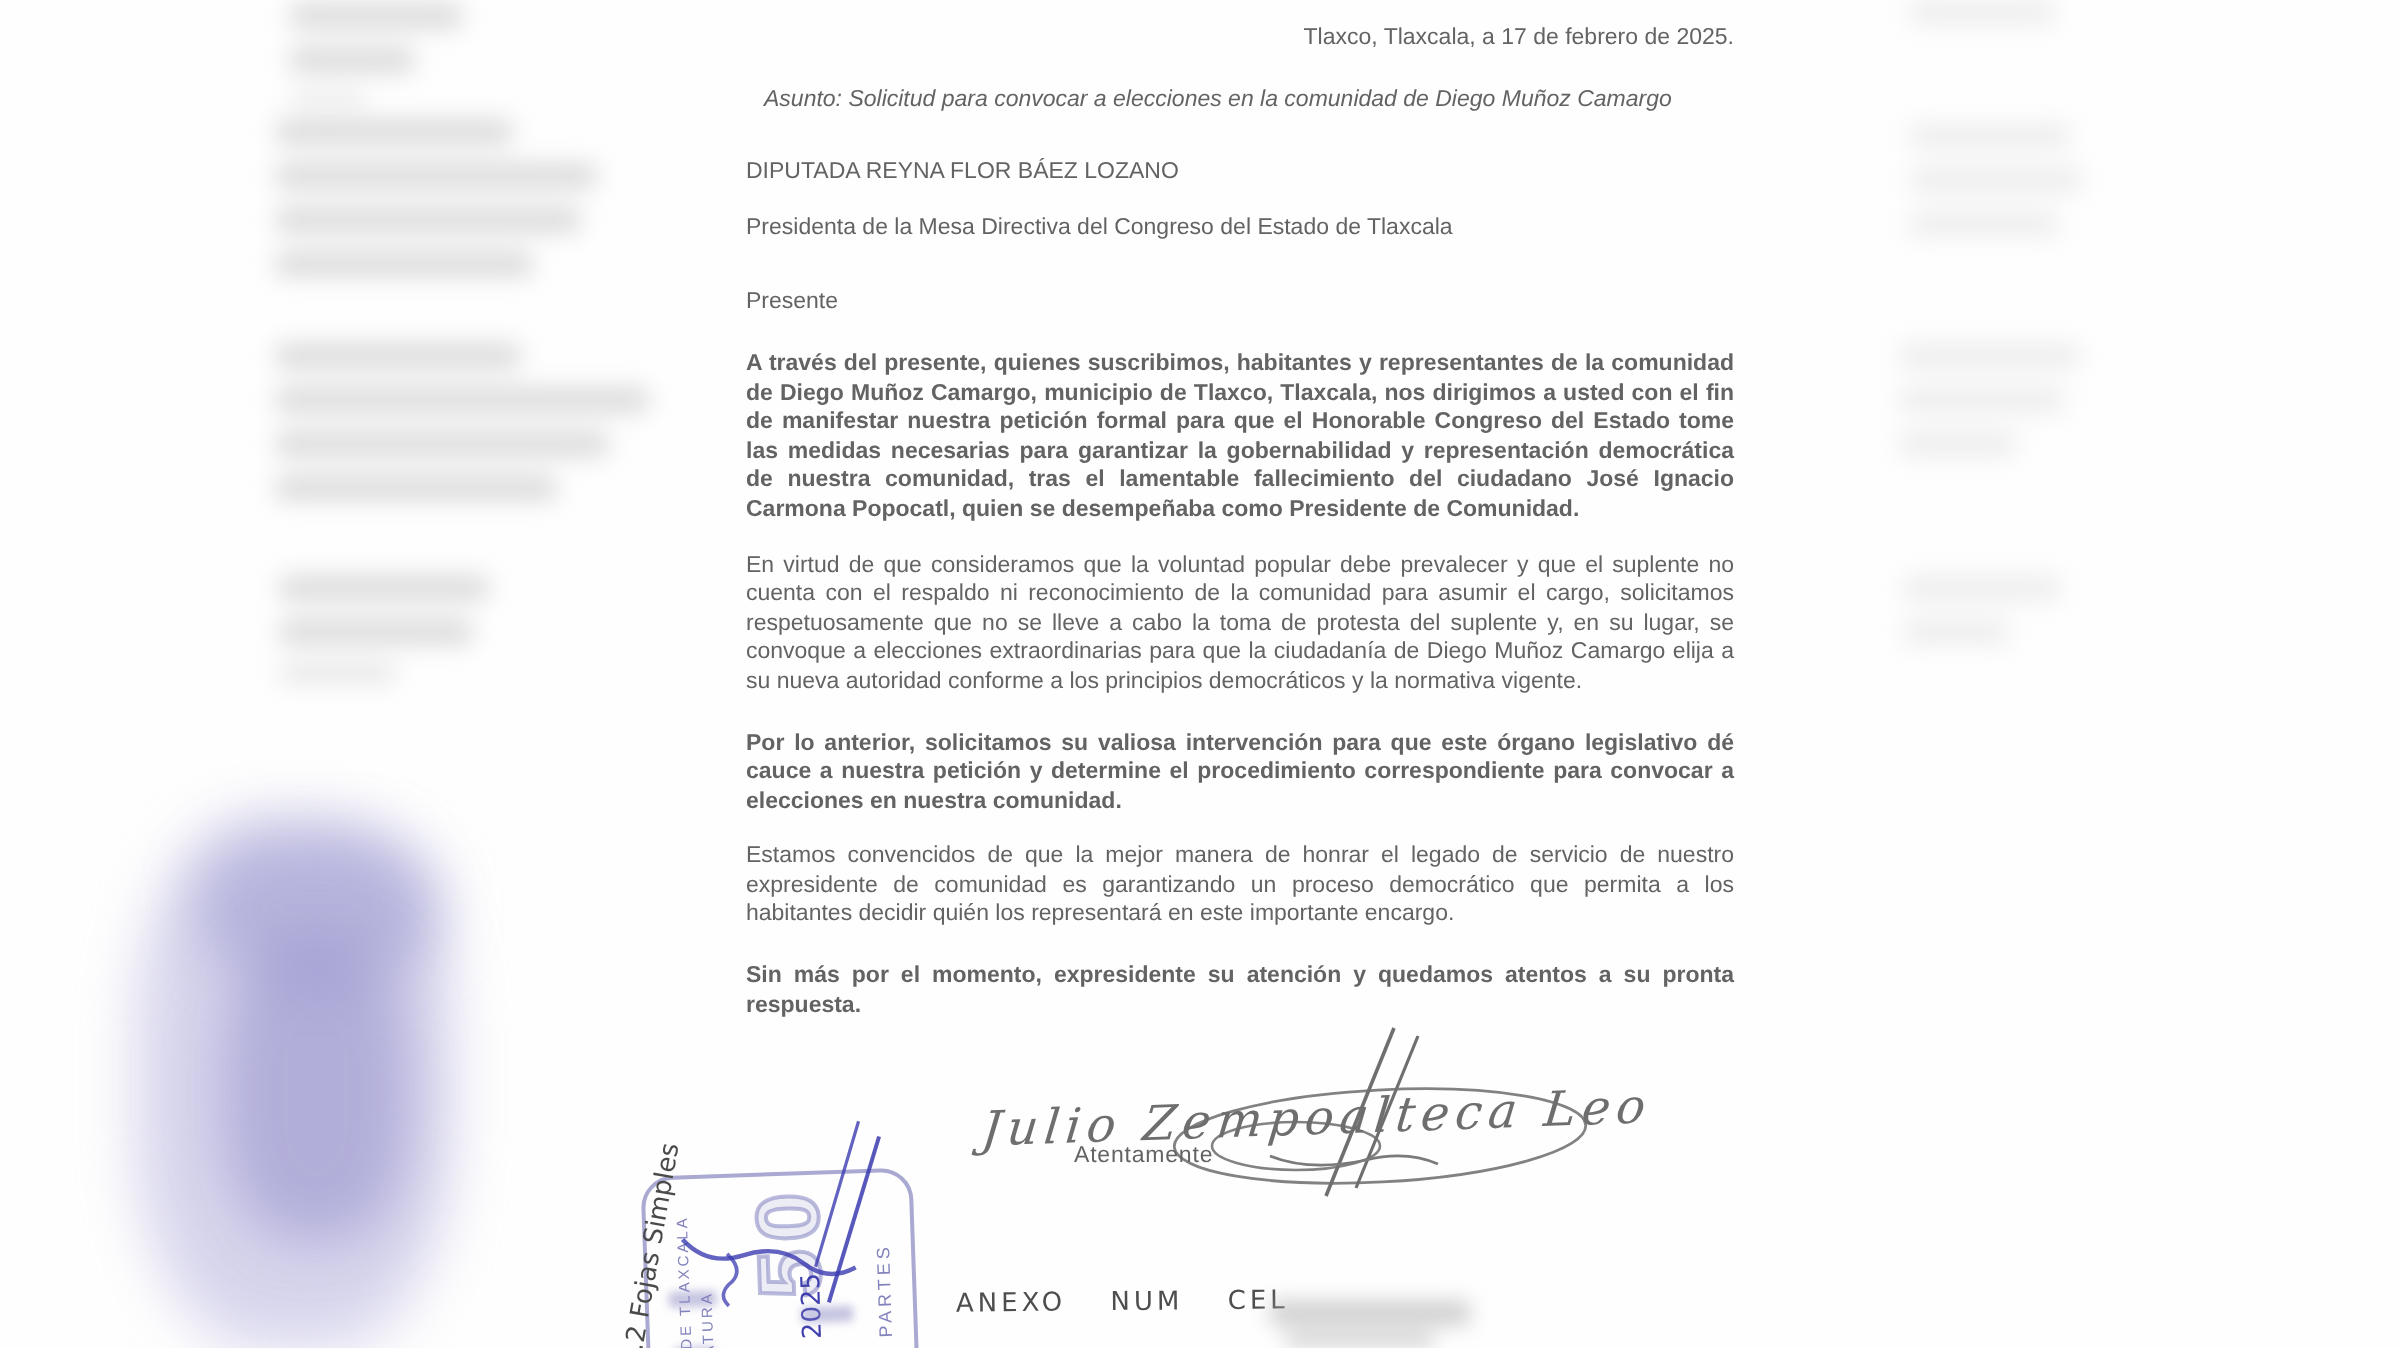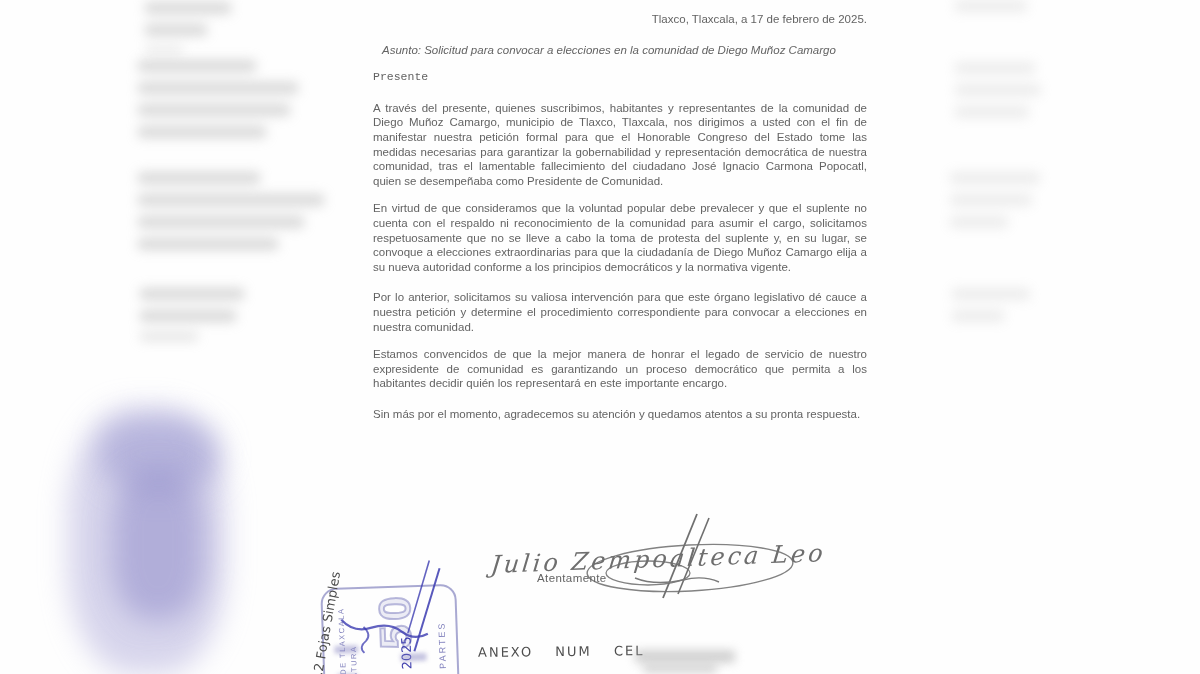--- a/index.html
+++ b/index.html
@@ -19,23 +19,23 @@
 
   
   .doc{
     position:absolute;left:373px;top:0;width:494px;height:674px;
     color:#636363;font-size:11.5px;line-height:14.6px;
   }
   .doc .dateline{margin-top:12px;text-align:right;}
   .doc .subject{margin-top:16px;padding-left:9px;font-style:italic;}
   .doc .recipient-name{margin-top:22px;}
   .doc .recipient-title{margin-top:13px;}
-  .doc .salutation{margin-top:13px;font-family:Liberation Mono, monospace;}
+  .doc .salutation{margin-top:23px;}
   .doc p.para{margin:0;margin-top:13px;text-align:justify;}
-  .doc p.sp{margin-top:16px;}
+  .doc p.sp{margin-top:16px;font-weight:bold;}
   .hand{font-family:"DejaVu Sans", sans-serif;color:#4e4e4e;}
 
   .sig-wrap{position:absolute;left:112px;top:536px;width:310px;height:85px;}
   .sig-name{
     position:absolute;left:6px;top:16px;white-space:nowrap;
     font-family:"DejaVu Serif", serif;font-style:italic;
     font-size:24px;letter-spacing:3px;color:#6e6e6e;
     transform:rotate(-2deg) skewX(-8deg);
   }
   .sig-svg{position:absolute;inset:0;overflow:visible;}
@@ -115,27 +115,29 @@
 
   <div class="purple-blob" style="left:68px;top:408px;width:158px;height:266px;background:rgba(168,165,215,.45);"></div>
   <div class="purple-blob" style="left:100px;top:418px;width:120px;height:72px;background:rgba(150,148,205,.5);"></div>
   <div class="purple-blob" style="left:112px;top:470px;width:92px;height:150px;background:rgba(130,126,195,.45);"></div>
 
   <div class="doc">
 
     <div class="dateline">Tlaxco, Tlaxcala, a 17 de febrero de 2025.</div>
     <div class="subject">Asunto: Solicitud para convocar a elecciones en la comunidad de Diego Muñoz Camargo</div>
 
+    <div class="recipient-name">DIPUTADA REYNA FLOR BÁEZ LOZANO</div>
+    <div class="recipient-title">Presidenta de la Mesa Directiva del Congreso del Estado de Tlaxcala</div>
     <div class="salutation">Presente</div>
 
     <p class="para sp">A través del presente, quienes suscribimos, habitantes y representantes de la comunidad de Diego Muñoz Camargo, municipio de Tlaxco, Tlaxcala, nos dirigimos a usted con el fin de manifestar nuestra petición formal para que el Honorable Congreso del Estado tome las medidas necesarias para garantizar la gobernabilidad y representación democrática de nuestra comunidad, tras el lamentable fallecimiento del ciudadano José Ignacio Carmona Popocatl, quien se desempeñaba como Presidente de Comunidad.</p>
     <p class="para">En virtud de que consideramos que la voluntad popular debe prevalecer y que el suplente no cuenta con el respaldo ni reconocimiento de la comunidad para asumir el cargo, solicitamos respetuosamente que no se lleve a cabo la toma de protesta del suplente y, en su lugar, se convoque a elecciones extraordinarias para que la ciudadanía de Diego Muñoz Camargo elija a su nueva autoridad conforme a los principios democráticos y la normativa vigente.</p>
     <p class="para sp">Por lo anterior, solicitamos su valiosa intervención para que este órgano legislativo dé cauce a nuestra petición y determine el procedimiento correspondiente para convocar a elecciones en nuestra comunidad.</p>
     <p class="para">Estamos convencidos de que la mejor manera de honrar el legado de servicio de nuestro expresidente de comunidad es garantizando un proceso democrático que permita a los habitantes decidir quién los representará en este importante encargo.</p>
-    <p class="para sp">Sin más por el momento, agradecemos su atención y quedamos atentos a su pronta respuesta.</p>
+    <p class="para sp">Sin más por el momento, expresidente su atención y quedamos atentos a su pronta respuesta.</p>
 
     <div class="sig-wrap">
       <svg class="sig-svg" width="310" height="85" viewBox="0 0 310 85">
         <ellipse cx="205" cy="32" rx="103" ry="23" fill="none" stroke="#828282" stroke-width="1.4" transform="rotate(-3 205 32)"></ellipse>
         <ellipse cx="163" cy="37" rx="42" ry="12" fill="none" stroke="#828282" stroke-width="1.3"></ellipse>
         <path d="M 212 -22 L 178 62" fill="none" stroke="#6f6f6f" stroke-width="1.8"></path>
         <path d="M 224 -18 L 193 58" fill="none" stroke="#6f6f6f" stroke-width="1.6"></path>
         <path d="M 150 42 q 20 8 48 2 q 20 -5 36 2" fill="none" stroke="#7a7a7a" stroke-width="1.4"></path>
       </svg>
       <div class="sig-name">Julio Zempoalteca Leo</div>

